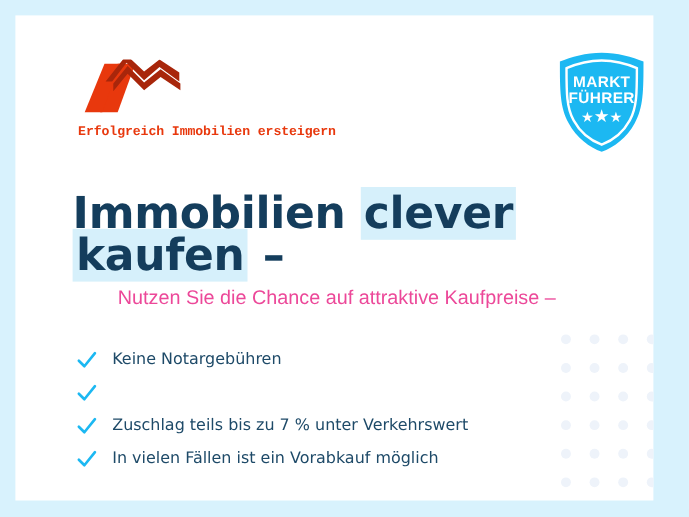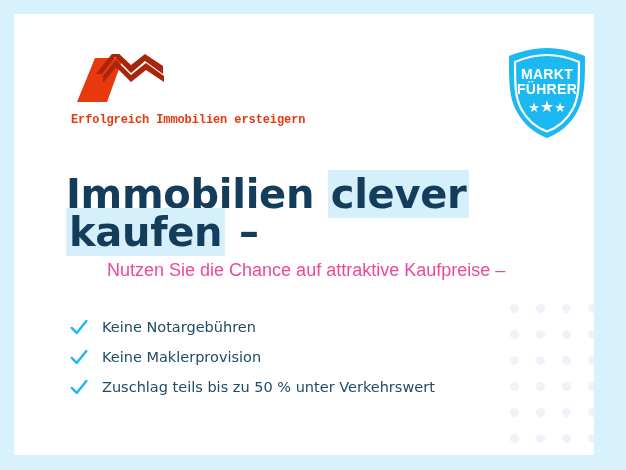--- a/index.html
+++ b/index.html
@@ -255,24 +255,29 @@
         <div class="bullet">
           <svg class="check" viewBox="0 0 24 24">
             <path d="M4 13 L9.5 18.5 L20 5.5" fill="none" stroke="#1cb8f2" stroke-width="2.6" stroke-linecap="round" stroke-linejoin="round"></path>
           </svg>
           <span class="btext">Keine Notargebühren</span>
         </div>
         <div class="bullet">
           <svg class="check" viewBox="0 0 24 24">
             <path d="M4 13 L9.5 18.5 L20 5.5" fill="none" stroke="#1cb8f2" stroke-width="2.6" stroke-linecap="round" stroke-linejoin="round"></path>
           </svg>
-          <span class="btext">Keine Maklerprovision</span>
-        </div>
-        <div class="bullet">
-          <svg class="check" viewBox="0 0 24 24">
-            <path d="M4 13 L9.5 18.5 L20 5.5" fill="none" stroke="#1cb8f2" stroke-width="2.6" stroke-linecap="round" stroke-linejoin="round"></path>
-          </svg>
-          <span class="btext">Zuschlag teils bis zu 50 % unter Verkehrswert</span>
+        </div>
+        <div class="bullet">
+          <svg class="check" viewBox="0 0 24 24">
+            <path d="M4 13 L9.5 18.5 L20 5.5" fill="none" stroke="#1cb8f2" stroke-width="2.6" stroke-linecap="round" stroke-linejoin="round"></path>
+          </svg>
+          <span class="btext">Zuschlag teils bis zu 7 % unter Verkehrswert</span>
+        </div>
+        <div class="bullet">
+          <svg class="check" viewBox="0 0 24 24">
+            <path d="M4 13 L9.5 18.5 L20 5.5" fill="none" stroke="#1cb8f2" stroke-width="2.6" stroke-linecap="round" stroke-linejoin="round"></path>
+          </svg>
+          <span class="btext">In vielen Fällen ist ein Vorabkauf möglich</span>
         </div>
       </div>
 
   </div>
 </div>
 
 </body></html>

